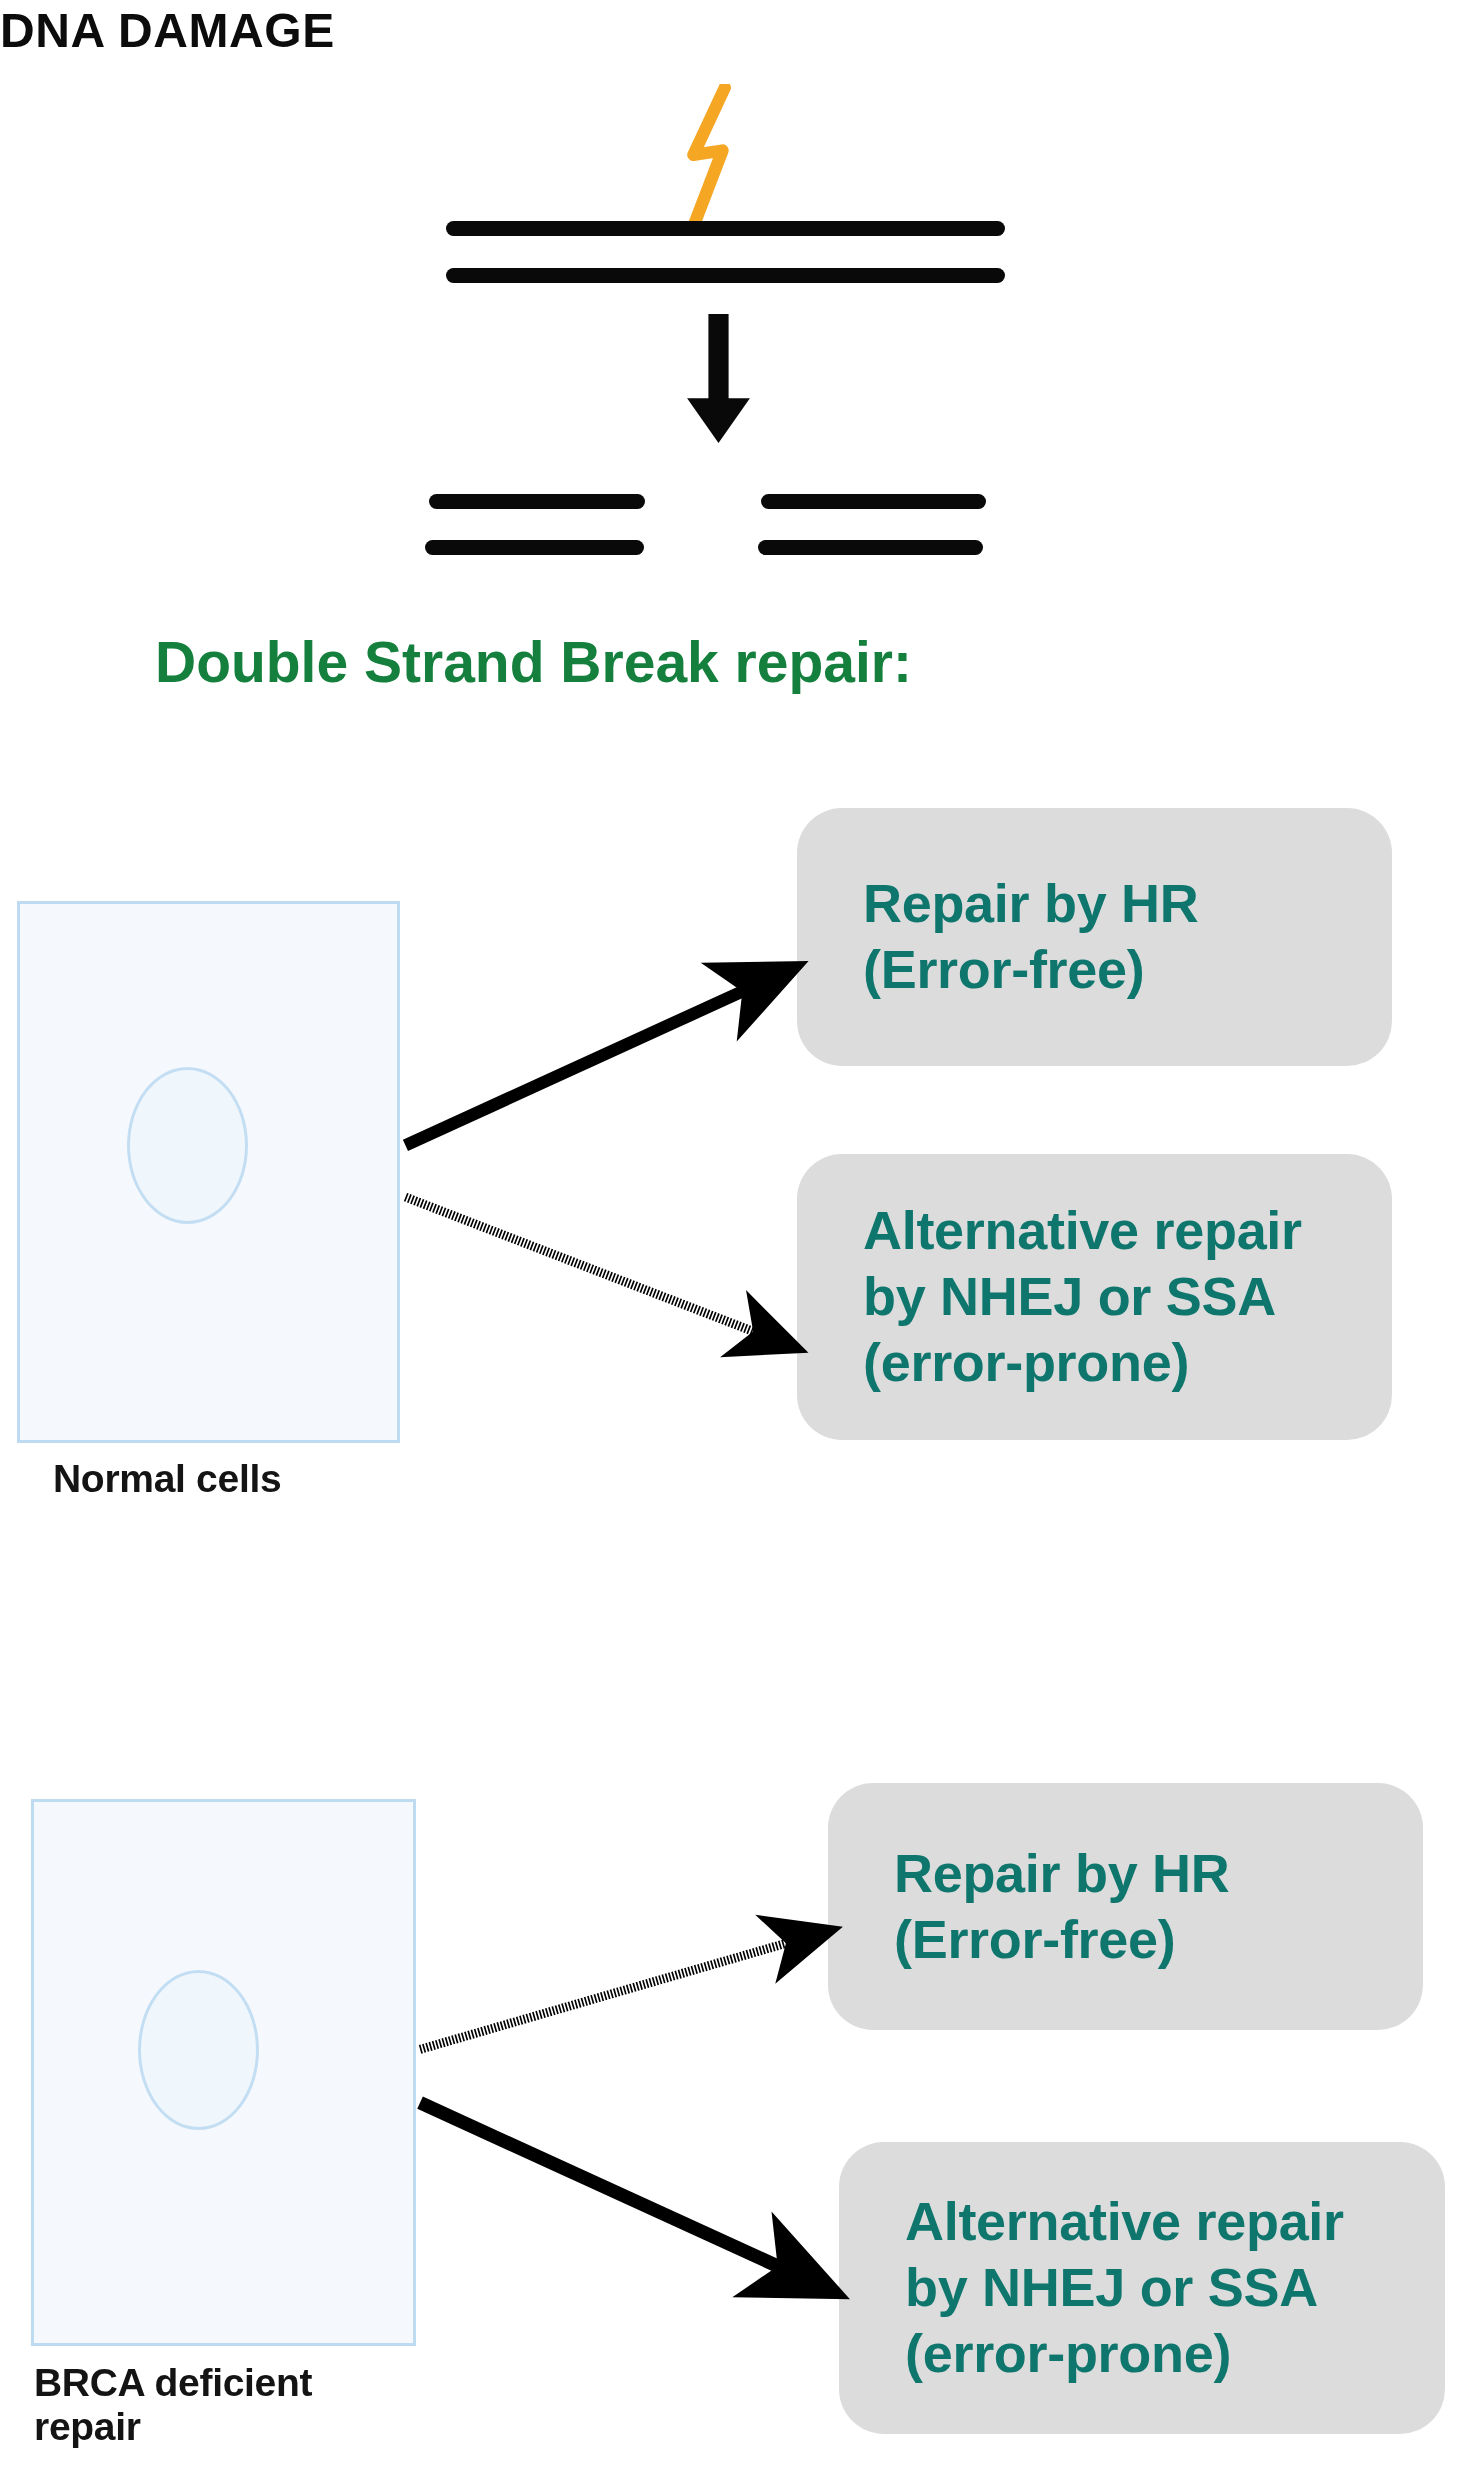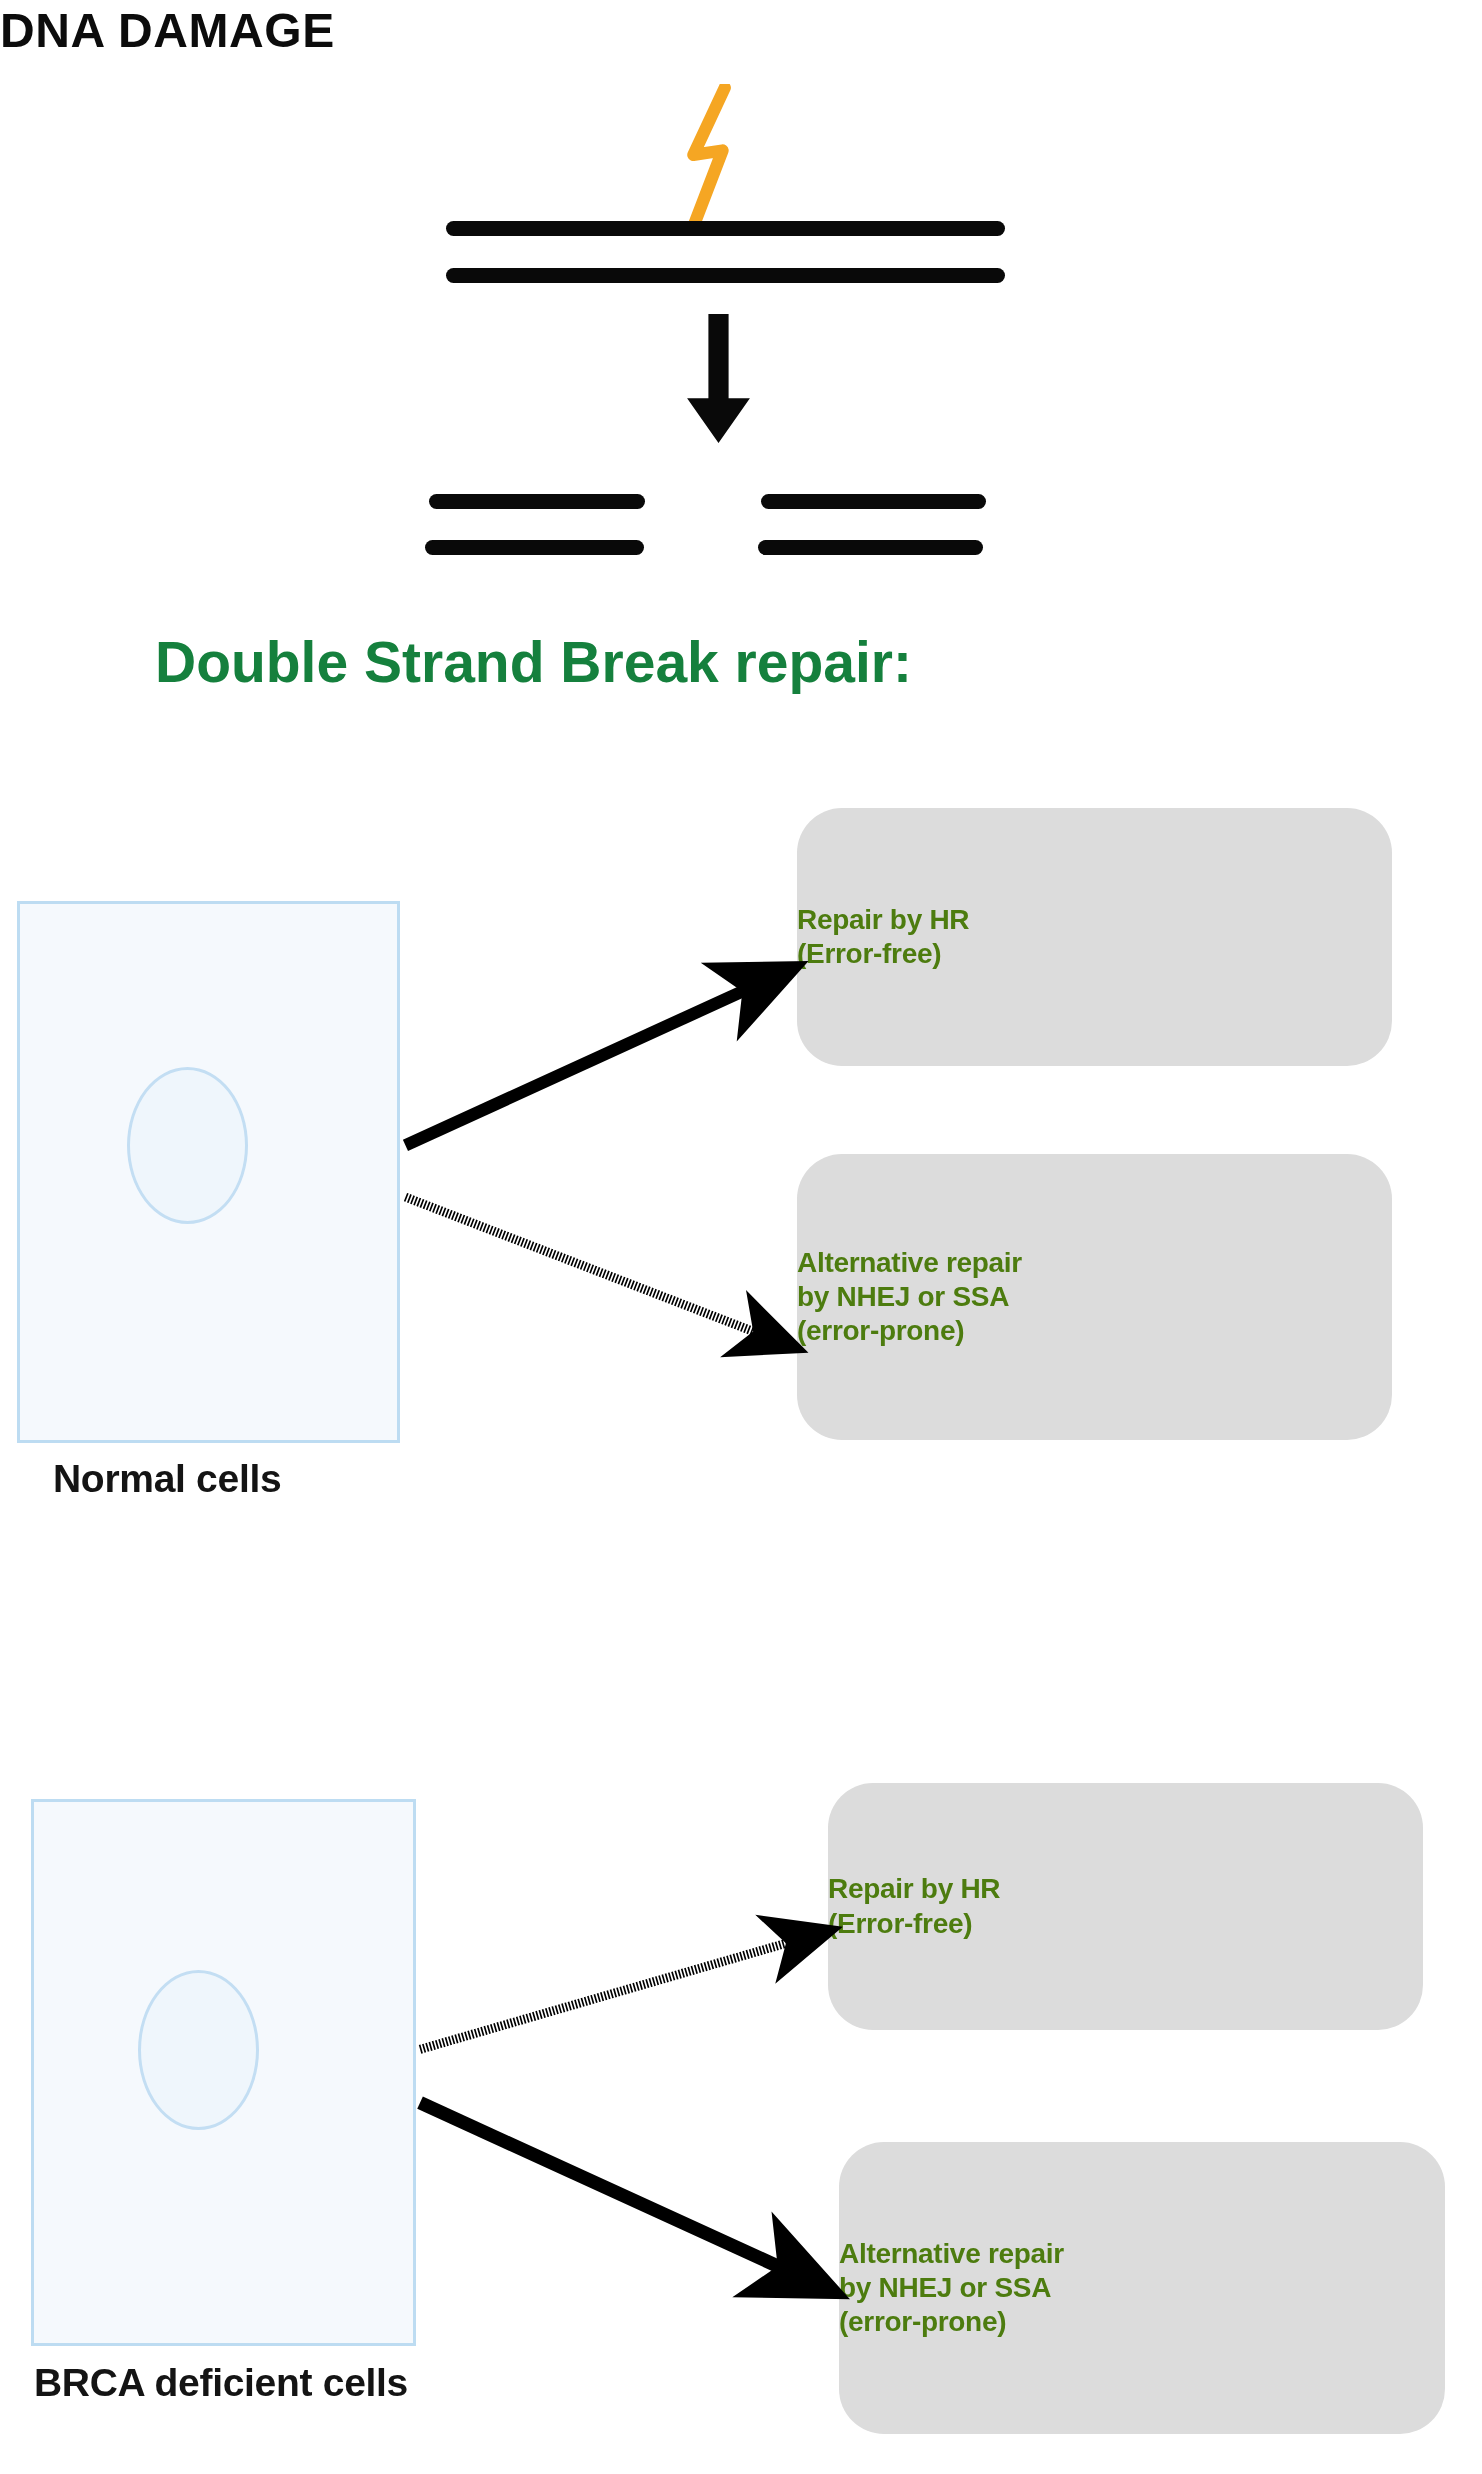--- a/index.html
+++ b/index.html
@@ -100,24 +100,25 @@
   
   .repair-box {
     position: absolute;
     background: #dcdcdc;
     border-radius: 45px;
     display: flex;
     align-items: center;
     box-sizing: border-box;
   }
   .repair-box-text {
-    font-size: 28px;
-    font-weight: bold;
-    color: #4d7c0f;
+    font-size: 54px;
+    font-weight: bold;
+    color: #0f766e;
     line-height: 1.22;
+    padding-left: 66px;
     letter-spacing: -0.3px;
     white-space: pre-line;
   }
 
   
   #arrow-layer {
     position: absolute;
     left: 0;
     top: 0;
     width: 1483px;
@@ -167,21 +168,21 @@
   <div class="repair-box" style="left:797px; top:1154px; width:595px; height:286px;">
     <div class="repair-box-text">Alternative repair
 by NHEJ or SSA
 (error-prone)</div>
   </div>
 
   <div class="cell-box" style="left:31px; top:1799px; width:385px; height:547px;">
     <div class="cell-nucleus" style="left:104px; top:168px; width:121px; height:160px;"></div>
   </div>
   <div class="cell-label" style="left:34px; top:2361px; width:387px;">BRCA deficient
-cells</div>
+repair</div>
 
   <div class="repair-box" style="left:828px; top:1783px; width:595px; height:247px;">
     <div class="repair-box-text">Repair by HR
 (Error-free)</div>
   </div>
 
   <div class="repair-box" style="left:839px; top:2142px; width:606px; height:292px;">
     <div class="repair-box-text">Alternative repair
 by NHEJ or SSA
 (error-prone)</div>

